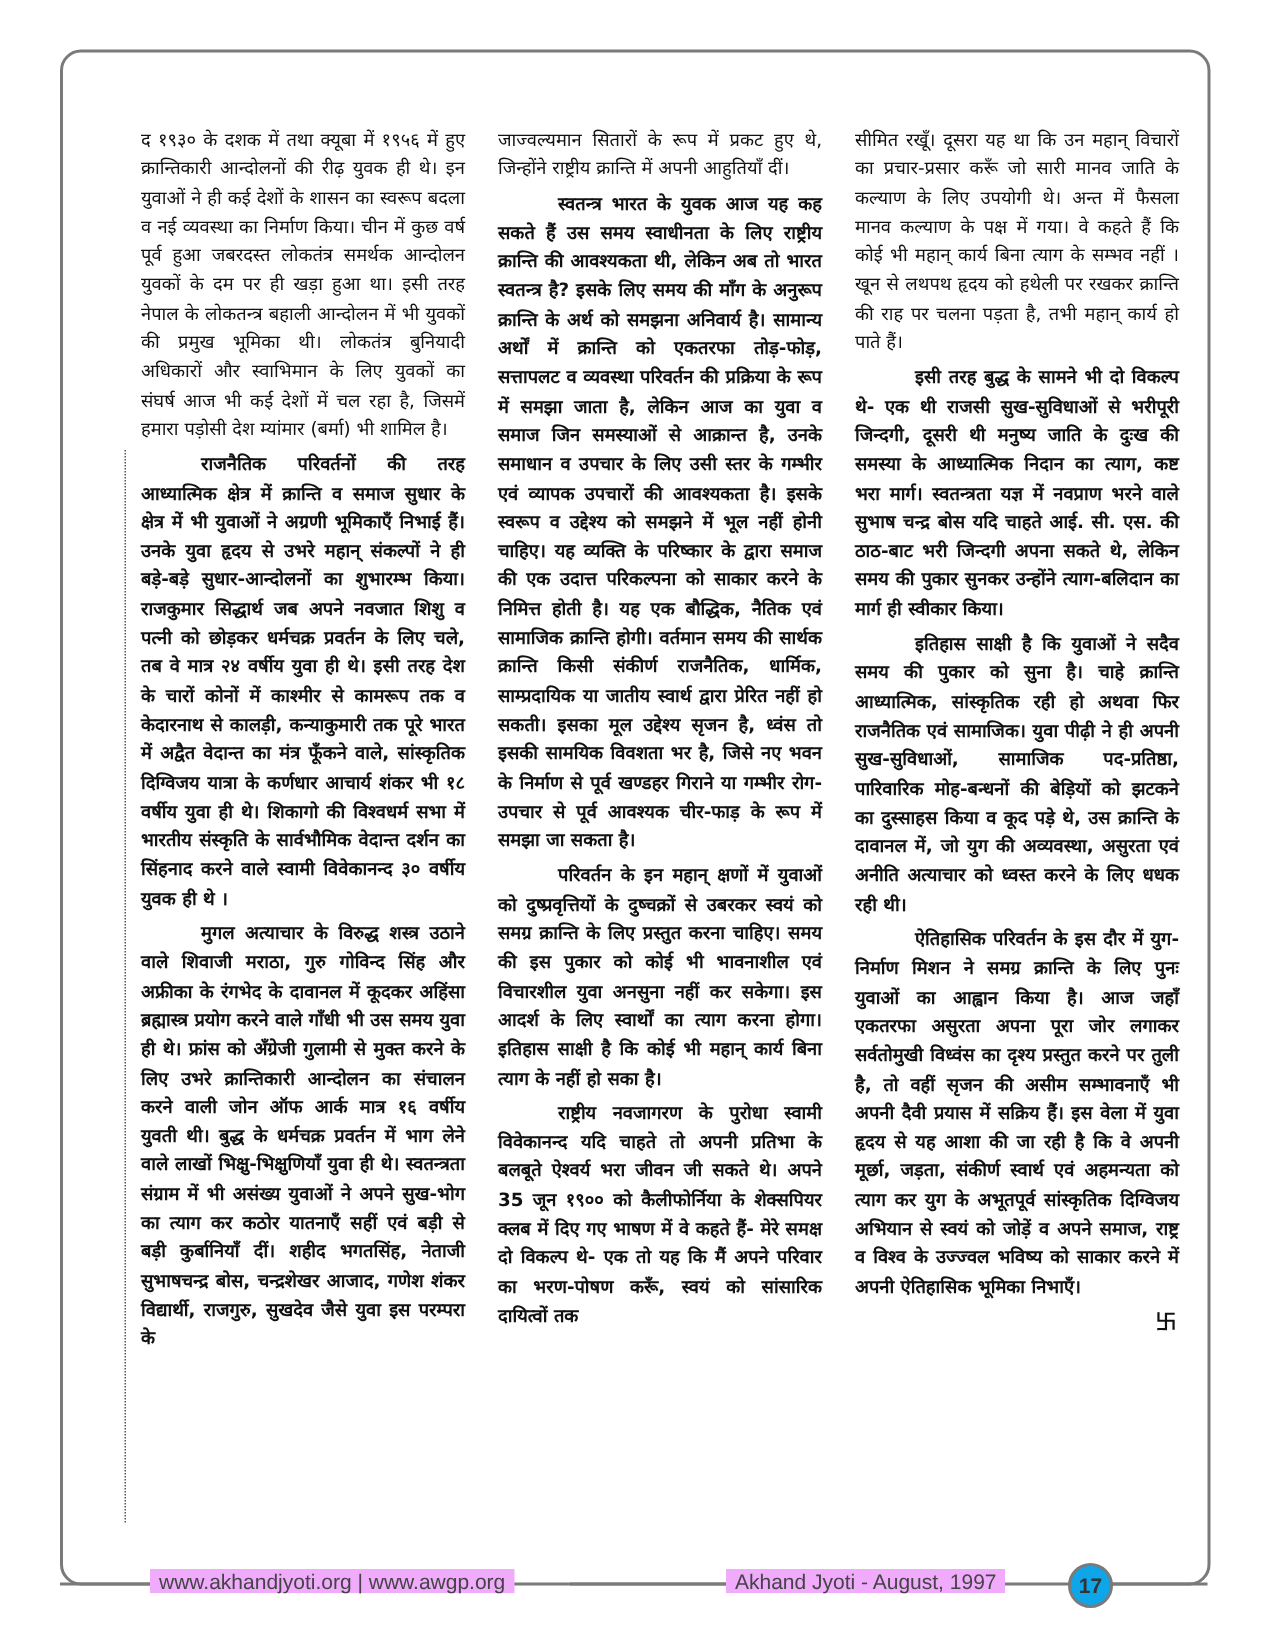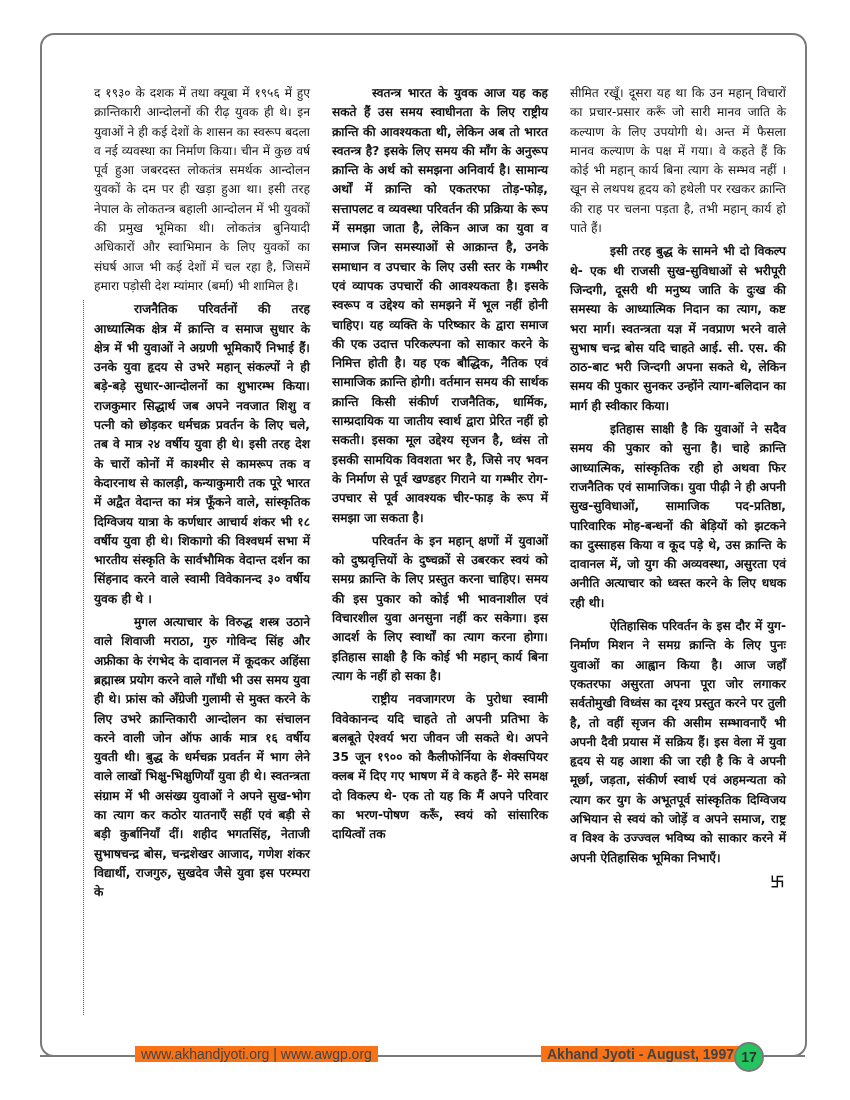--- a/index.html
+++ b/index.html
@@ -28,57 +28,58 @@
     .col p.indent { text-indent: 40px; font-weight: bold; }
     .end-mark { float: right; font-weight: bold; font-size: 13px; margin-right: 2px; }
     .footer {
       position: absolute; top: 1042px; left: 0; width: 850px; height: 30px;
     }
     .footer .seg {
       position: absolute; top: 13px; height: 2px; background: #7a7a7a;
     }
     .footer .txt {
       position: absolute; top: 4px; font-family: "Liberation Sans", sans-serif;
-      font-size: 14px; color: #444; background: #f97316; padding: 0 6px; white-space: nowrap; margin-left: 35px;
+      font-size: 14px; color: #444; background: #f0abfc; padding: 0 6px; white-space: nowrap;
     }
     .pg {
-      position: absolute; left: 734px; top: 0; width: 26px; height: 26px;
-      border: 2px solid #7a7a7a; border-radius: 50%; background: #22c55e;
+      position: absolute; left: 712px; top: 0; width: 26px; height: 26px;
+      border: 2px solid #7a7a7a; border-radius: 50%; background: #0ea5e9;
       font-family: "Liberation Sans", sans-serif; font-weight: bold; font-size: 14px;
       color: #333; text-align: center; line-height: 26px;
     }
   </style>
 </head>
 <body>
 
 <div class="frame"></div>
 <div class="dotted-rule"></div>
 
 <div class="columns">
   <div class="col">
     <p>द १९३० के दशक में तथा क्यूबा  में १९५६ में हुए क्रान्तिकारी आन्दोलनों की रीढ़ युवक ही थे। इन युवाओं ने ही कई देशों के शासन का स्वरूप बदला व नई व्यवस्था का निर्माण किया। चीन में कुछ वर्ष पूर्व हुआ जबरदस्त लोकतंत्र समर्थक आन्दोलन युवकों के दम पर ही खड़ा हुआ था। इसी तरह नेपाल के लोकतन्त्र बहाली आन्दोलन में भी युवकों की प्रमुख भूमिका थी। लोकतंत्र बुनियादी अधिकारों और स्वाभिमान के लिए युवकों का संघर्ष आज भी कई देशों में चल रहा है, जिसमें हमारा पड़ोसी देश म्यांमार (बर्मा) भी शामिल है।</p>
     <p class="indent">राजनैतिक परिवर्तनों की तरह आध्यात्मिक क्षेत्र में क्रान्ति व समाज सुधार के क्षेत्र में भी युवाओं ने अग्रणी भूमिकाएँ निभाई हैं। उनके युवा हृदय से उभरे महान् संकल्पों ने ही बड़े-बड़े सुधार-आन्दोलनों का शुभारम्भ किया। राजकुमार सिद्धार्थ जब अपने नवजात शिशु व पत्नी को छोड़कर धर्मचक्र प्रवर्तन के लिए चले, तब वे मात्र २४ वर्षीय युवा ही थे। इसी तरह देश के चारों कोनों में काश्मीर से कामरूप तक व केदारनाथ से कालड़ी, कन्याकुमारी तक पूरे भारत में अद्वैत वेदान्त का मंत्र फूँकने वाले, सांस्कृतिक दिग्विजय यात्रा के कर्णधार आचार्य शंकर भी १८ वर्षीय युवा ही थे। शिकागो की विश्वधर्म सभा में भारतीय संस्कृति के सार्वभौमिक वेदान्त दर्शन का सिंहनाद करने वाले स्वामी विवेकानन्द ३० वर्षीय युवक ही थे ।</p>
     <p class="indent">मुगल अत्याचार के विरुद्ध शस्त्र उठाने वाले शिवाजी मराठा, गुरु गोविन्द सिंह और अफ्रीका के रंगभेद के दावानल में कूदकर अहिंसा ब्रह्मास्त्र प्रयोग करने वाले गाँधी भी उस समय युवा ही थे। फ्रांस को अँग्रेजी गुलामी से मुक्त करने के लिए उभरे क्रान्तिकारी आन्दोलन का संचालन करने वाली जोन ऑफ आर्क मात्र १६ वर्षीय युवती थी। बुद्ध के धर्मचक्र प्रवर्तन में भाग लेने वाले लाखों भिक्षु-भिक्षुणियाँ युवा ही थे। स्वतन्त्रता संग्राम में भी असंख्य युवाओं ने अपने सुख-भोग का त्याग कर कठोर यातनाएँ सहीं एवं बड़ी से बड़ी कुर्बानियाँ दीं। शहीद भगतसिंह, नेताजी सुभाषचन्द्र बोस, चन्द्रशेखर आजाद, गणेश शंकर विद्यार्थी, राजगुरु, सुखदेव जैसे युवा इस परम्परा के</p>
   </div>
   <div class="col">
+    <p>जाज्वल्यमान सितारों के रूप में प्रकट हुए थे, जिन्होंने राष्ट्रीय क्रान्ति में अपनी आहुतियाँ दीं।</p>
     <p class="indent">स्वतन्त्र भारत के युवक आज यह कह सकते हैं उस समय स्वाधीनता के लिए राष्ट्रीय क्रान्ति की आवश्यकता थी, लेकिन अब तो भारत स्वतन्त्र है? इसके लिए समय की माँग के अनुरूप क्रान्ति के अर्थ को समझना अनिवार्य है। सामान्य अर्थों में क्रान्ति को एकतरफा तोड़-फोड़, सत्तापलट व व्यवस्था परिवर्तन की प्रक्रिया के रूप में समझा जाता है, लेकिन आज का युवा व समाज जिन समस्याओं से आक्रान्त है, उनके समाधान व उपचार के लिए उसी स्तर के गम्भीर एवं व्यापक उपचारों की आवश्यकता है। इसके स्वरूप व उद्देश्य को समझने में भूल नहीं होनी चाहिए। यह व्यक्ति के परिष्कार के द्वारा समाज की एक उदात्त परिकल्पना को साकार करने के निमित्त होती है। यह एक बौद्धिक, नैतिक एवं सामाजिक क्रान्ति होगी। वर्तमान समय की सार्थक क्रान्ति किसी संकीर्ण राजनैतिक, धार्मिक, साम्प्रदायिक  या जातीय स्वार्थ द्वारा प्रेरित नहीं हो सकती। इसका मूल उद्देश्य सृजन है, ध्वंस तो इसकी सामयिक विवशता भर है, जिसे नए भवन के निर्माण से पूर्व खण्डहर गिराने या गम्भीर रोग-उपचार से पूर्व आवश्यक चीर-फाड़ के रूप में समझा जा सकता है।</p>
     <p class="indent">परिवर्तन के इन महान् क्षणों में युवाओं को दुष्प्रवृत्तियों के दुष्चक्रों से उबरकर स्वयं को समग्र क्रान्ति के लिए प्रस्तुत करना चाहिए। समय की इस पुकार को कोई भी भावनाशील एवं विचारशील युवा अनसुना नहीं कर सकेगा। इस आदर्श के लिए स्वार्थों का त्याग करना होगा। इतिहास साक्षी है कि कोई भी महान् कार्य बिना त्याग के नहीं हो सका है।</p>
     <p class="indent">राष्ट्रीय नवजागरण के पुरोधा स्वामी विवेकानन्द यदि चाहते तो अपनी प्रतिभा के बलबूते ऐश्वर्य भरा जीवन जी सकते थे। अपने 35 जून १९०० को कैलीफोर्निया के शेक्सपियर क्लब में दिए गए भाषण में वे कहते हैं- मेरे समक्ष दो विकल्प थे- एक तो यह कि मैं अपने परिवार का भरण-पोषण करूँ, स्वयं को सांसारिक दायित्वों तक</p>
   </div>
   <div class="col">
     <p>सीमित रखूँ। दूसरा यह था कि उन महान् विचारों का प्रचार-प्रसार करूँ जो सारी मानव जाति के कल्याण के लिए उपयोगी थे। अन्त में फैसला मानव कल्याण के पक्ष में गया। वे कहते हैं कि कोई भी महान् कार्य बिना त्याग के सम्भव नहीं । खून से लथपथ हृदय को हथेली पर रखकर क्रान्ति की राह पर चलना पड़ता है, तभी महान् कार्य हो पाते हैं।</p>
     <p class="indent">इसी तरह बुद्ध के सामने भी दो विकल्प थे- एक थी राजसी सुख-सुविधाओं से भरीपूरी जिन्दगी, दूसरी थी मनुष्य जाति के दुःख की समस्या के आध्यात्मिक निदान का त्याग, कष्ट भरा मार्ग। स्वतन्त्रता यज्ञ में नवप्राण भरने वाले सुभाष चन्द्र बोस यदि चाहते आई. सी. एस. की ठाठ-बाट भरी जिन्दगी अपना सकते थे, लेकिन समय की पुकार सुनकर उन्होंने त्याग-बलिदान का मार्ग ही स्वीकार किया।</p>
     <p class="indent">इतिहास साक्षी है कि युवाओं ने सदैव समय की पुकार को सुना है। चाहे क्रान्ति आध्यात्मिक, सांस्कृतिक रही हो अथवा फिर  राजनैतिक एवं सामाजिक। युवा पीढ़ी ने ही अपनी सुख-सुविधाओं, सामाजिक पद-प्रतिष्ठा, पारिवारिक मोह-बन्धनों की बेड़ियों को झटकने का दुस्साहस किया व कूद पड़े थे, उस क्रान्ति के दावानल में, जो युग की अव्यवस्था, असुरता एवं अनीति अत्याचार को ध्वस्त करने के लिए धधक रही थी।</p>
     <p class="indent">ऐतिहासिक परिवर्तन के इस दौर में युग-निर्माण मिशन ने समग्र क्रान्ति के लिए पुनः युवाओं का आह्वान किया है। आज जहाँ एकतरफा असुरता अपना पूरा जोर लगाकर सर्वतोमुखी विध्वंस का दृश्य प्रस्तुत करने पर तुली है, तो वहीं सृजन की असीम सम्भावनाएँ भी अपनी दैवी प्रयास में सक्रिय हैं। इस वेला में युवा हृदय से यह आशा की जा रही है कि वे अपनी मूर्छा, जड़ता, संकीर्ण स्वार्थ एवं अहमन्यता को त्याग कर युग के अभूतपूर्व सांस्कृतिक दिग्विजय अभियान से स्वयं को जोड़ें व अपने समाज, राष्ट्र व विश्व के उज्ज्वल भविष्य को साकार करने में अपनी ऐतिहासिक भूमिका निभाएँ।</p>
     <p>
         <span class="end-mark">卐</span>
       </p>
   </div>
 </div>
 
 <div class="footer">
   <div class="seg" style="left:40px;width:60px;"></div>
   <span class="txt" style="left:100px;">www.akhandjyoti.org | www.awgp.org</span>
   <div class="seg" style="left:380px;width:120px;"></div>
-  <span class="txt" style="left:506px;font-weight:bold;">Akhand Jyoti - August, 1997</span>
+  <span class="txt" style="left:484px;">Akhand Jyoti - August, 1997</span>
   <div class="seg" style="left:735px;width:70px;"></div>
   <div class="pg">17</div>
 </div>
 
 </body></html>

